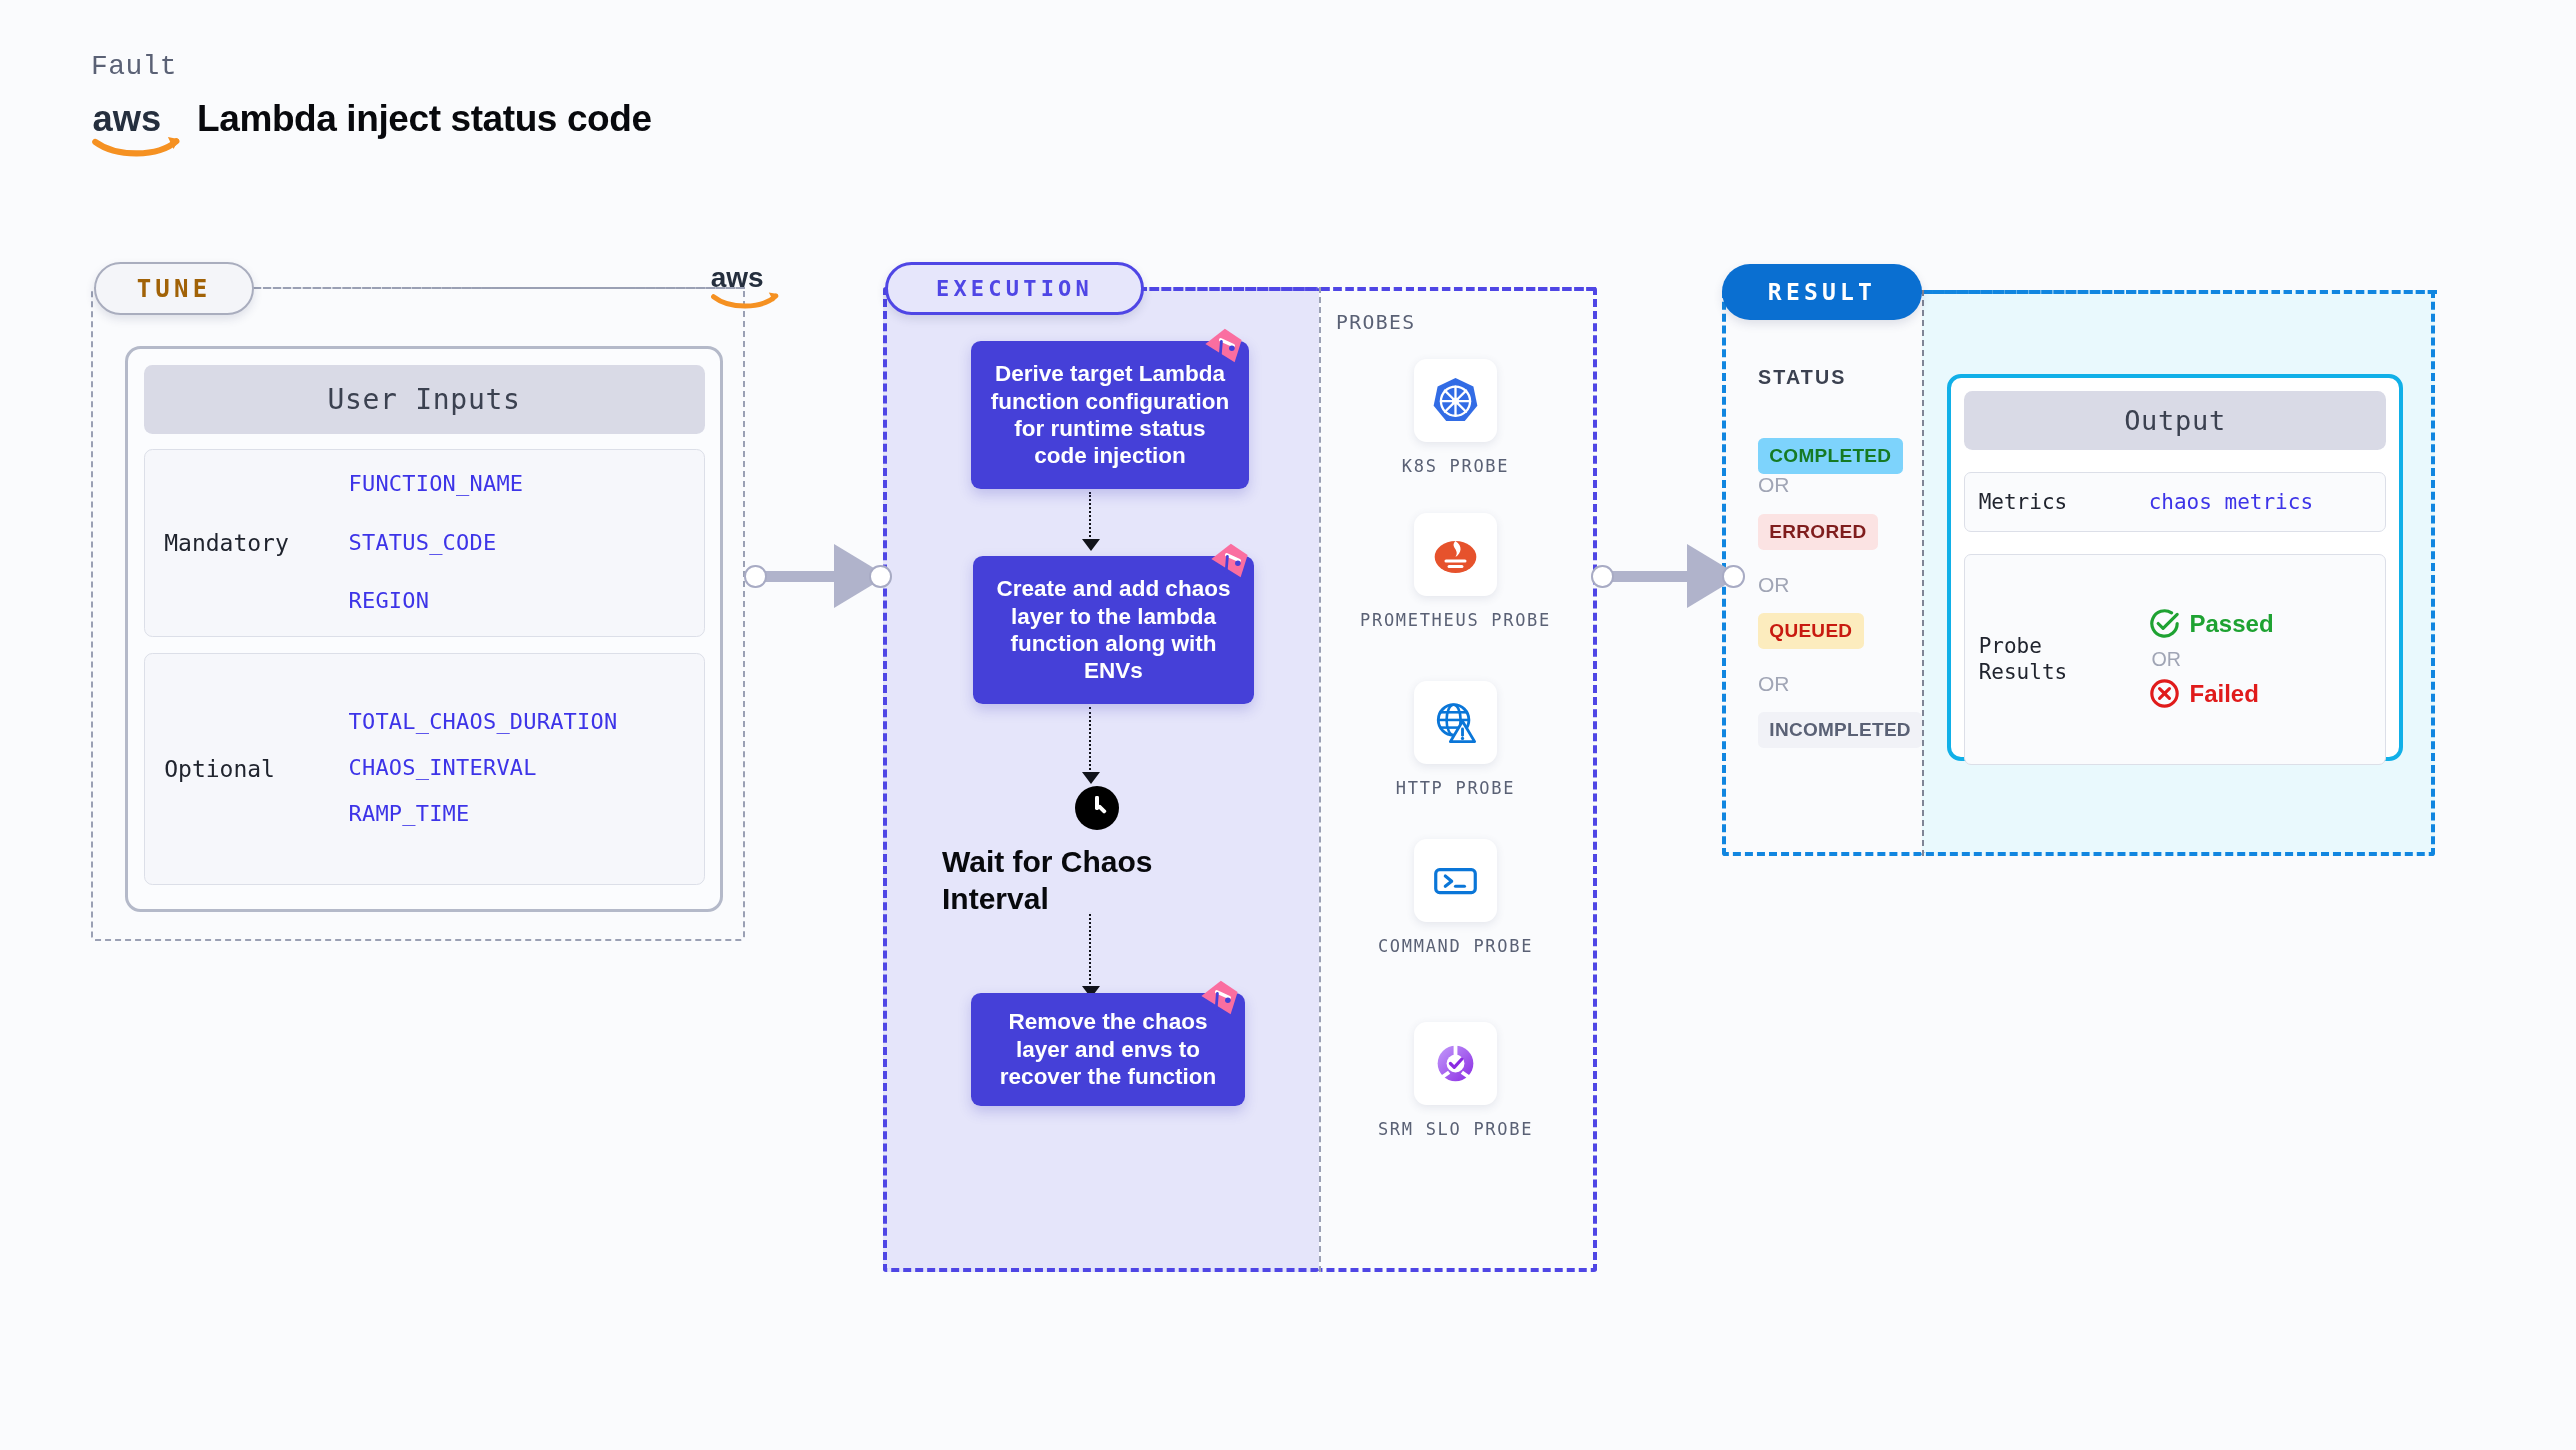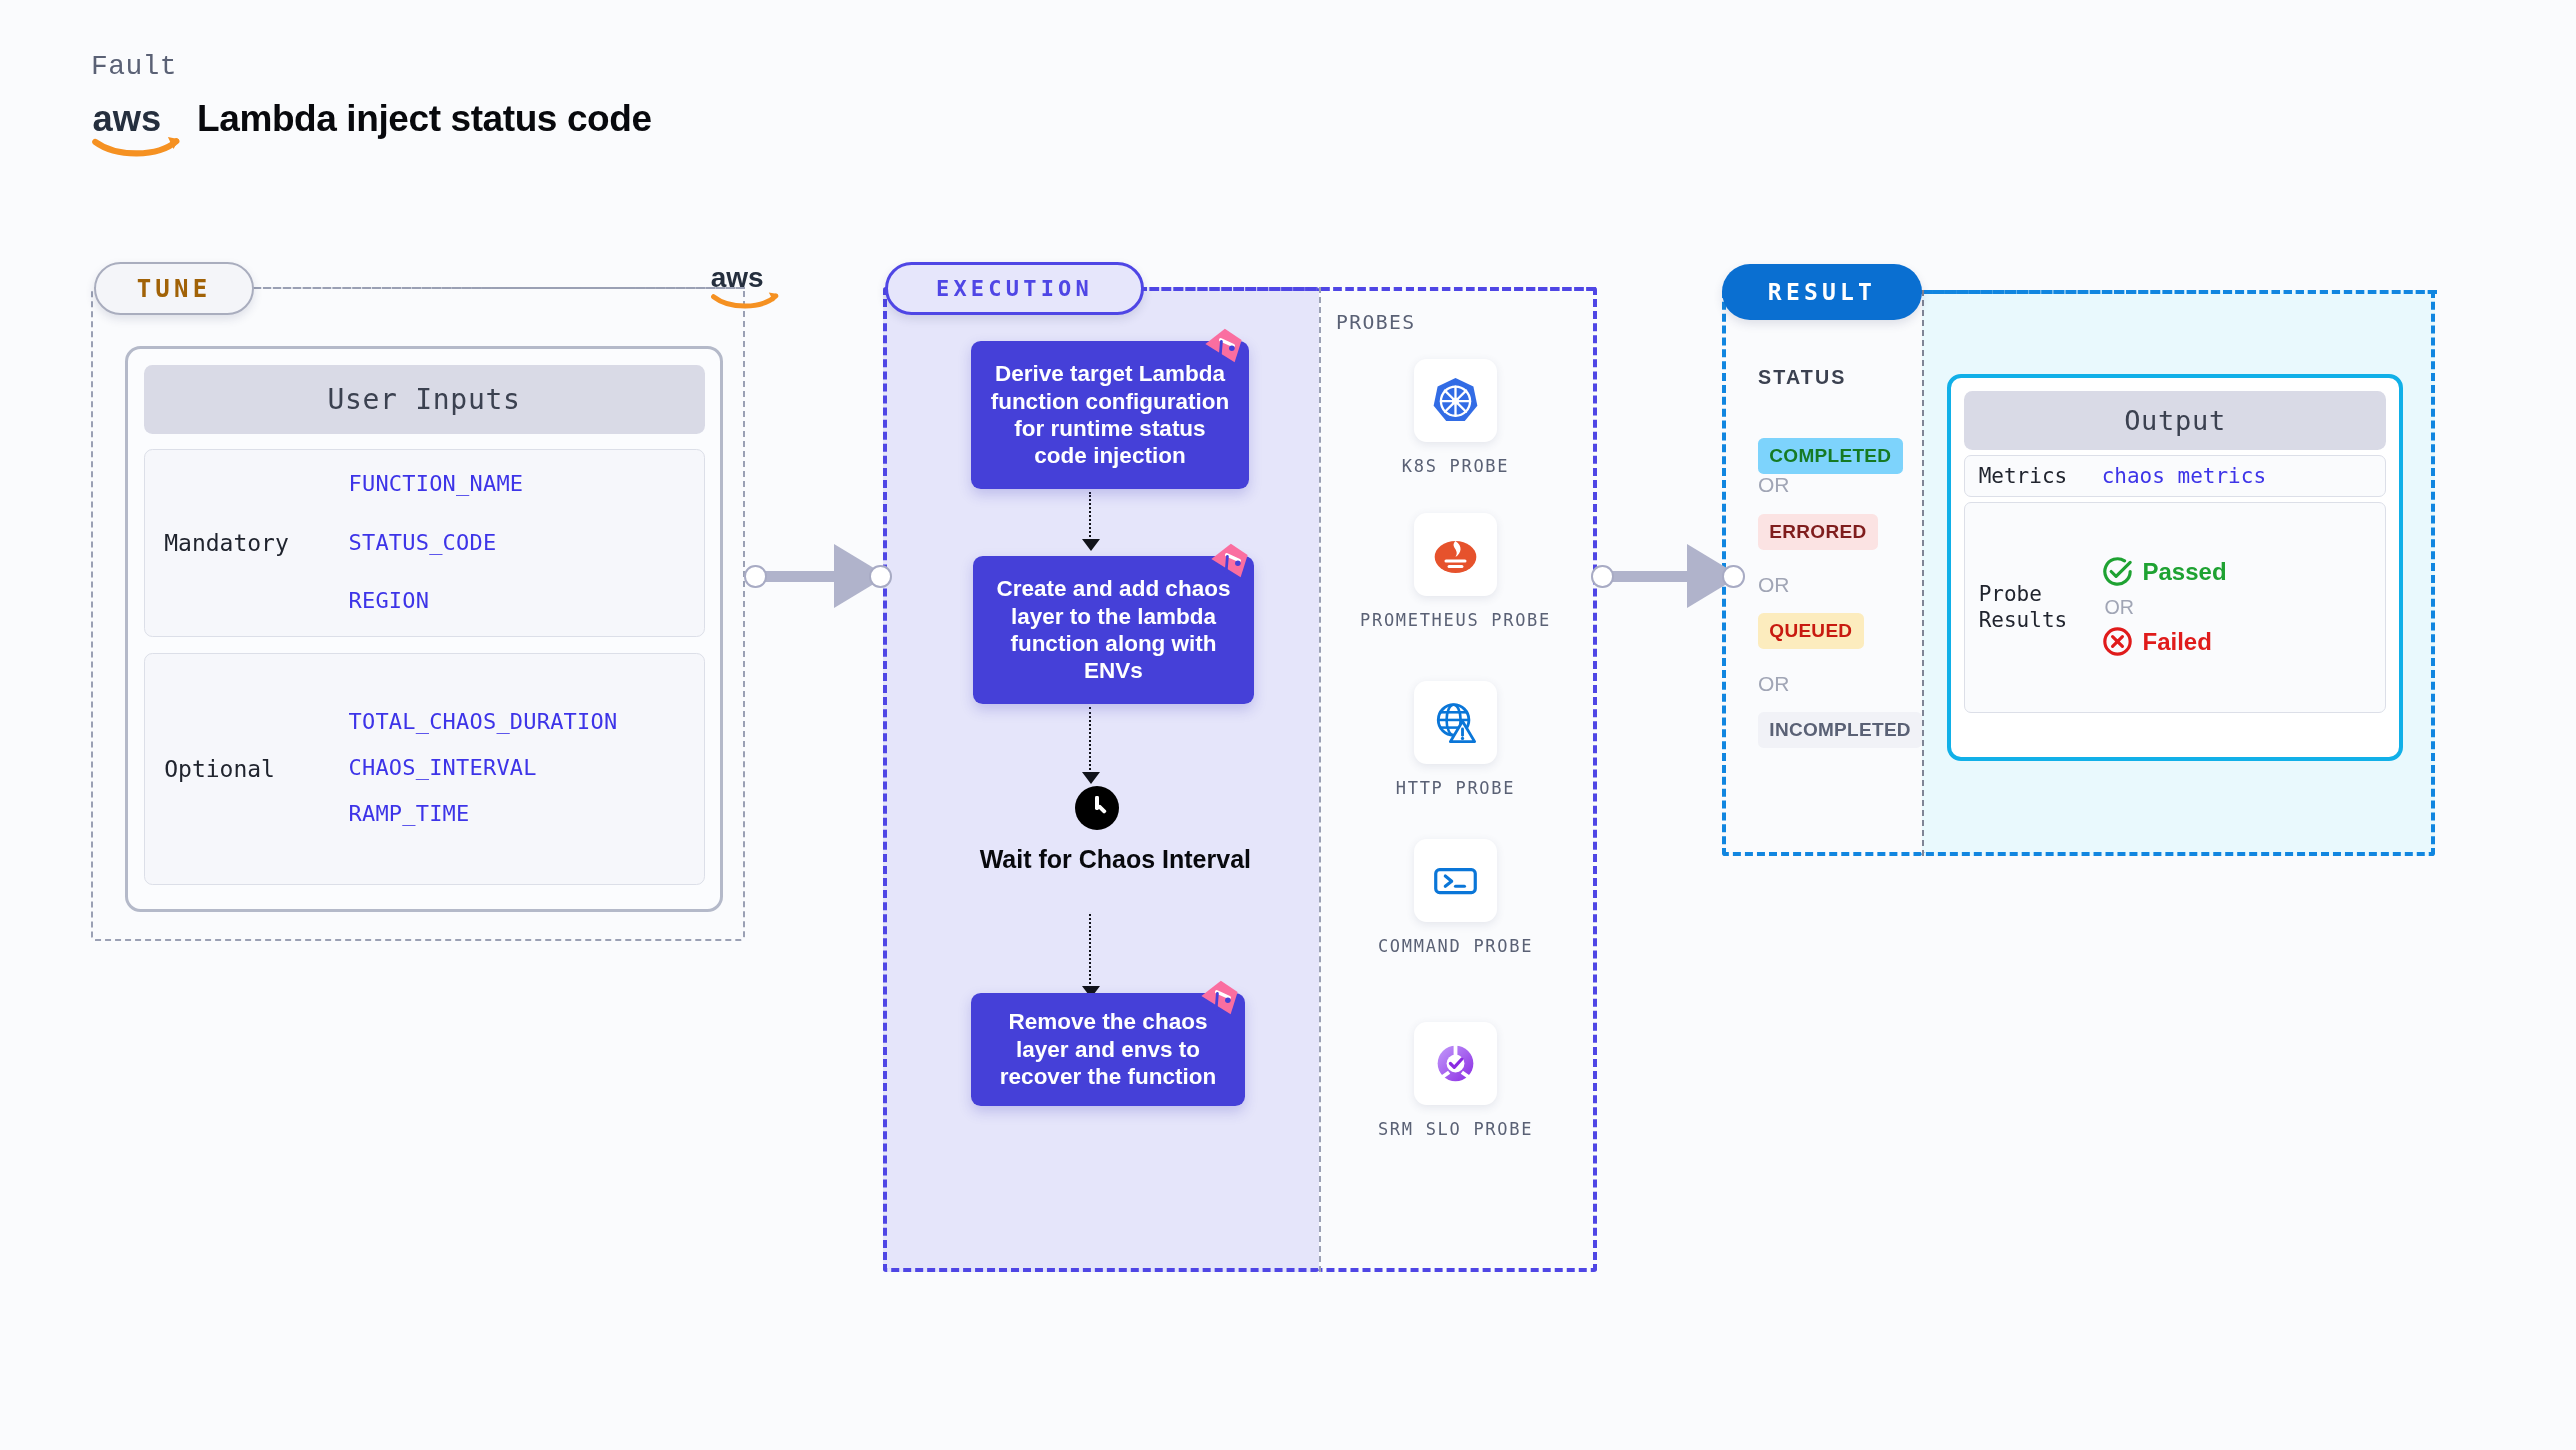--- a/index.html
+++ b/index.html
@@ -141,22 +141,22 @@
   #wait-icon {
     position: absolute; left: 1075px; top: 786px; width: 44px; height: 44px;
     border-radius: 50%; background: #000;
   }
   #wait-icon .hand-h, #wait-icon .hand-m {
     position: absolute; background: #fff; border-radius: 1.4px;
   }
   #wait-icon .hand-m { left: 20.4px; top: 9.8px; width: 3.5px; height: 14px; }
   #wait-icon .hand-h { left: 22px; top: 21px; width: 3.5px; height: 9.8px; transform: rotate(-45deg); transform-origin: top left; }
   #wait-label {
-    position: absolute; left: 942px; top: 844px; width: 309px; text-align: right;
-    font-size: 25px; font-weight: bold; color: #08090d; line-height: 1.22;
+    position: absolute; left: 942px; top: 844px; width: 309px; text-align: left;
+    font-size: 30px; font-weight: bold; color: #08090d; line-height: 1.22;
   }
 
   
   #probes-title {
     position: absolute; left: 1336px; top: 311px;
     font-family: "DejaVu Sans Mono", monospace;
     font-size: 19.7px; color: #5a6175; letter-spacing: 1.4px;
   }
   .probe { position: absolute; width: 211px; text-align: center; z-index: 20; }
   .probe-tile {
@@ -205,22 +205,22 @@
     position: absolute; font-size: 21px; color: #a0a5b5;
     font-family: "Liberation Sans", sans-serif;
   }
 
   #output-card {
     position: absolute; left: 1947px; top: 374px; width: 456px; height: 387px;
     background: #fff; border: 4.9px solid #11b0e8; border-radius: 14px; padding: 12.7px;
   }
   #output-card .card-head { height: 59px; font-size: 27px; }
   .out-row {
-    margin-top: 5px; border: 1.4px solid #dcdfe8; border-radius: 7px;
-    background: #fafbfd; display: flex; align-items: center; padding: 7px 14px;
+    margin-top: 22px; border: 1.4px solid #dcdfe8; border-radius: 7px;
+    background: #fafbfd; display: flex; align-items: center; padding: 16px 14px; gap: 47px;
   }
   .out-key {
     width: 123px; font-family: "DejaVu Sans Mono", monospace;
     font-size: 21px; color: #20242e; line-height: 1.25;
   }
   .out-val {
     font-family: "DejaVu Sans Mono", monospace;
     font-size: 21px; color: #3d34e8;
   }
   #row-probe { height: 211px; align-items: center; }

